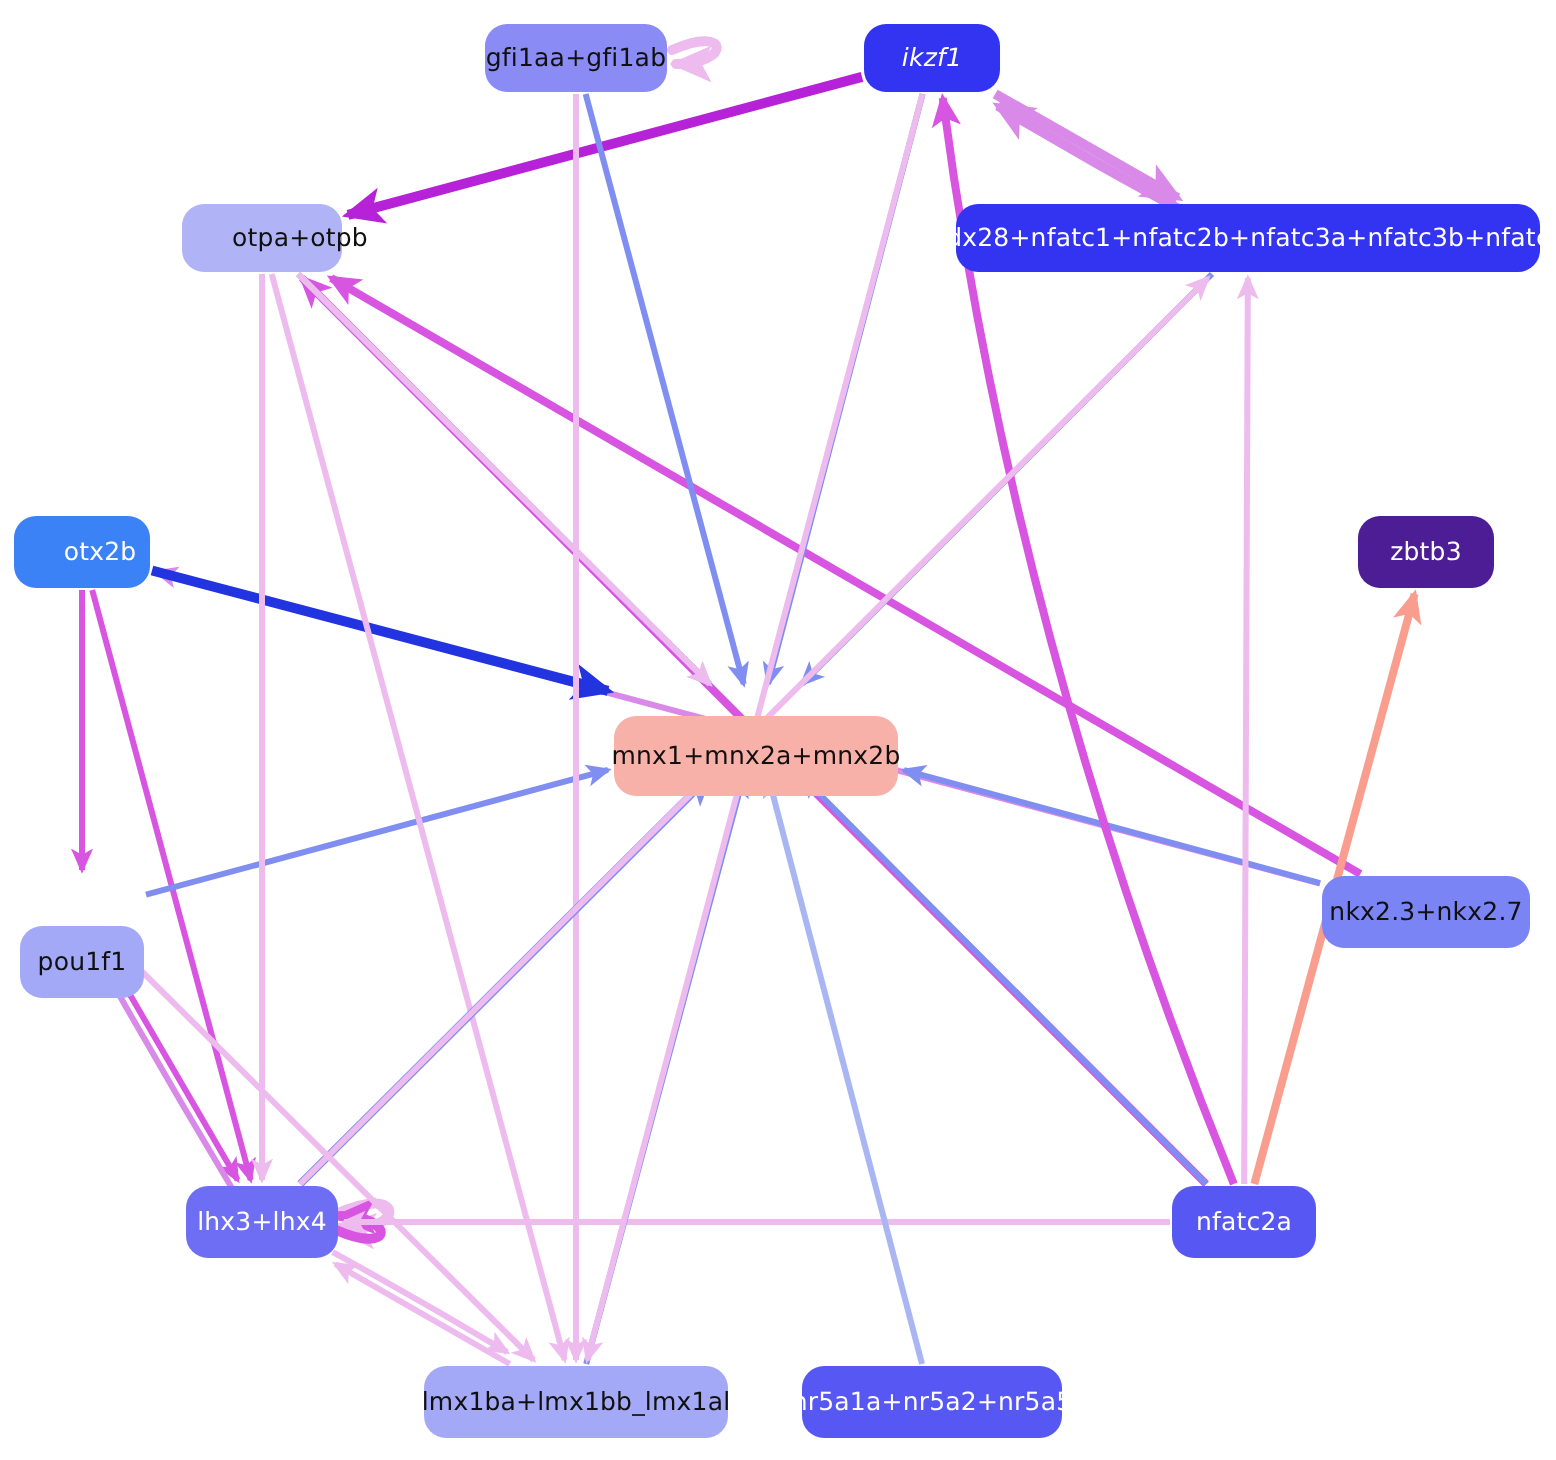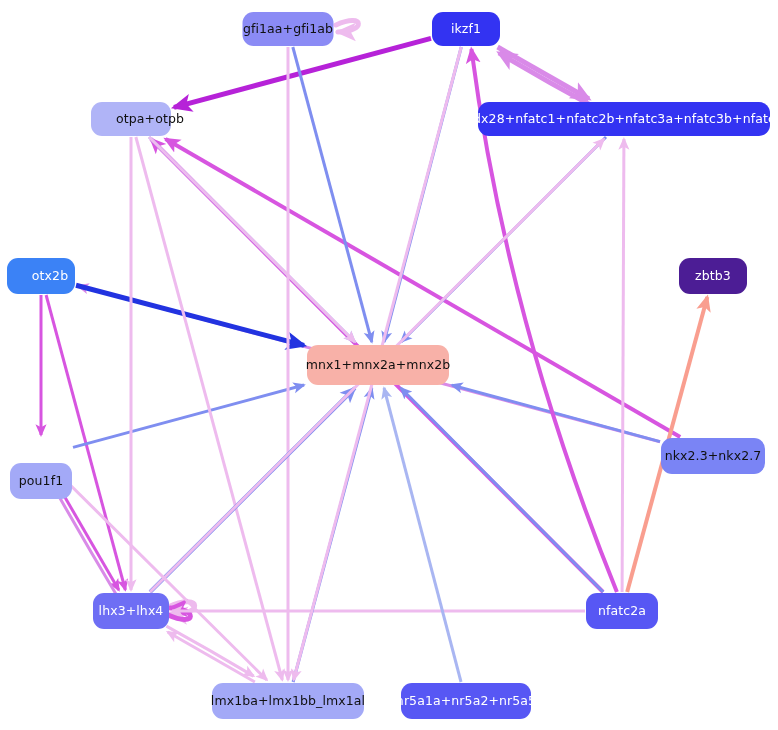--- a/index.html
+++ b/index.html
@@ -86,36 +86,36 @@
       <path d="M 150.03861788617886 592 Q 376.9989837398374 365.5 603.959349593496 139" fill="none" stroke="#eebbee" stroke-width="3" stroke-linecap="butt" marker-end="url(#meebbee)"></path>
       <path d="M 166.3824234165051 626.0959700154053 Q 210.44113032202836 650.3151640184864 253.60464563872733 676.0959700154053" fill="none" stroke="#eebbee" stroke-width="3" stroke-linecap="butt" marker-end="url(#meebbee)"></path>
       <path d="M 60.15510204081633 475 Q 163.4918367346939 577.5 266.8285714285714 680" fill="none" stroke="#eebbee" stroke-width="3" stroke-linecap="butt" marker-end="url(#meebbee)"></path>
       <path d="M 461.23214285714283 47 Q 377.39732142857144 363.5 293.5625 680" fill="none" stroke="#eebbee" stroke-width="3" stroke-linecap="butt" marker-end="url(#meebbee)"></path>
       <path d="M 149.0731707317073 137 Q 251.98983739837396 239.5 354.9065040650406 342" fill="none" stroke="#eebbee" stroke-width="3" stroke-linecap="butt" marker-end="url(#meebbee)"></path>
     </svg>
   <div id="nodelayer">
       <div class="node" style="left: 288px; top: 29px; width: 91px; height: 34px; background: rgb(139, 139, 245); color: rgb(16, 16, 16);">
         <span>gfi1aa+gfi1ab</span>
       </div>
-      <div class="node" style="left: 466px; top: 29px; width: 68px; height: 34px; background: rgb(51, 51, 242); color: rgb(255, 255, 255);">
+      <div class="node" style="left: 466px; top: 29px; width: 68px; height: 34px; background: rgb(51, 51, 242); color: rgb(255, 255, 255); font-style: italic;">
         <span>ikzf1</span>
       </div>
       <div class="node" style="left: 131px; top: 119px; width: 80px; height: 34px; background: rgb(176, 180, 247); color: rgb(16, 16, 16); padding-left: 48px;">
         <span>otpa+otpb</span>
       </div>
       <div class="node" style="left: 624px; top: 119px; width: 292px; height: 34px; background: rgb(51, 51, 242); color: rgb(255, 255, 255);">
         <span>ddx28+nfatc1+nfatc2b+nfatc3a+nfatc3b+nfatc4</span>
       </div>
       <div class="node" style="left: 41px; top: 276px; width: 68px; height: 36px; background: #3b82f6; color: rgb(255, 255, 255); padding-left: 28px;">
         <span>otx2b</span>
       </div>
       <div class="node" style="left: 713px; top: 276px; width: 68px; height: 36px; background: #4c1d95; color: rgb(255, 255, 255); text-align: center;">
         <span>zbtb3</span>
       </div>
-      <div class="node" style="left: 378px; top: 365px; width: 142px; height: 40px; background: rgb(248, 177, 168); color: rgb(16, 16, 16);">
+      <div class="node" style="left: 378px; top: 378px; width: 142px; height: 40px; background: rgb(248, 177, 168); color: rgb(16, 16, 16);">
         <span>mnx1+mnx2a+mnx2b</span>
       </div>
       <div class="node" style="left: 41px; top: 456px; width: 62px; height: 36px; background: rgb(163, 169, 247); color: rgb(16, 16, 16); margin-top: 25px;">
         <span>pou1f1</span>
       </div>
       <div class="node" style="left: 713px; top: 456px; width: 104px; height: 36px; background: rgb(122, 132, 245); color: rgb(16, 16, 16);">
         <span>nkx2.3+nkx2.7</span>
       </div>
       <div class="node" style="left: 131px; top: 611px; width: 76px; height: 36px; background: rgb(110, 110, 244); color: rgb(255, 255, 255);">
         <span>lhx3+lhx4</span>

